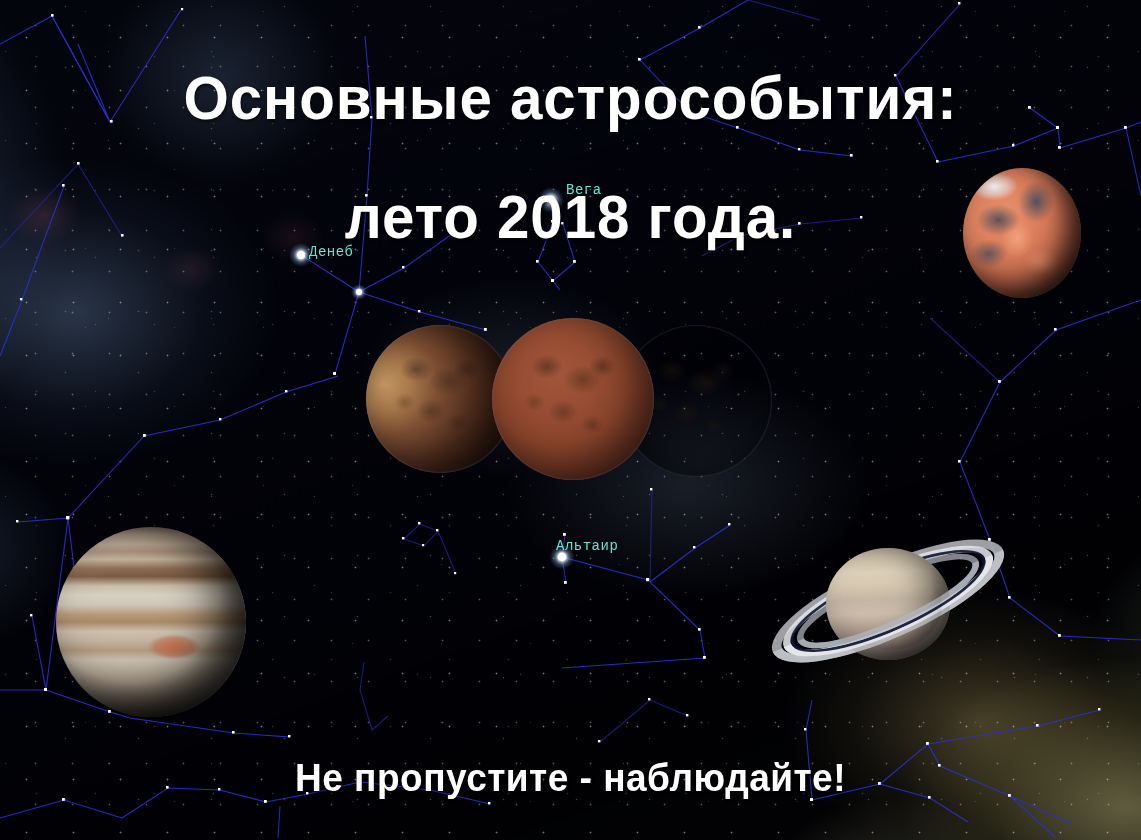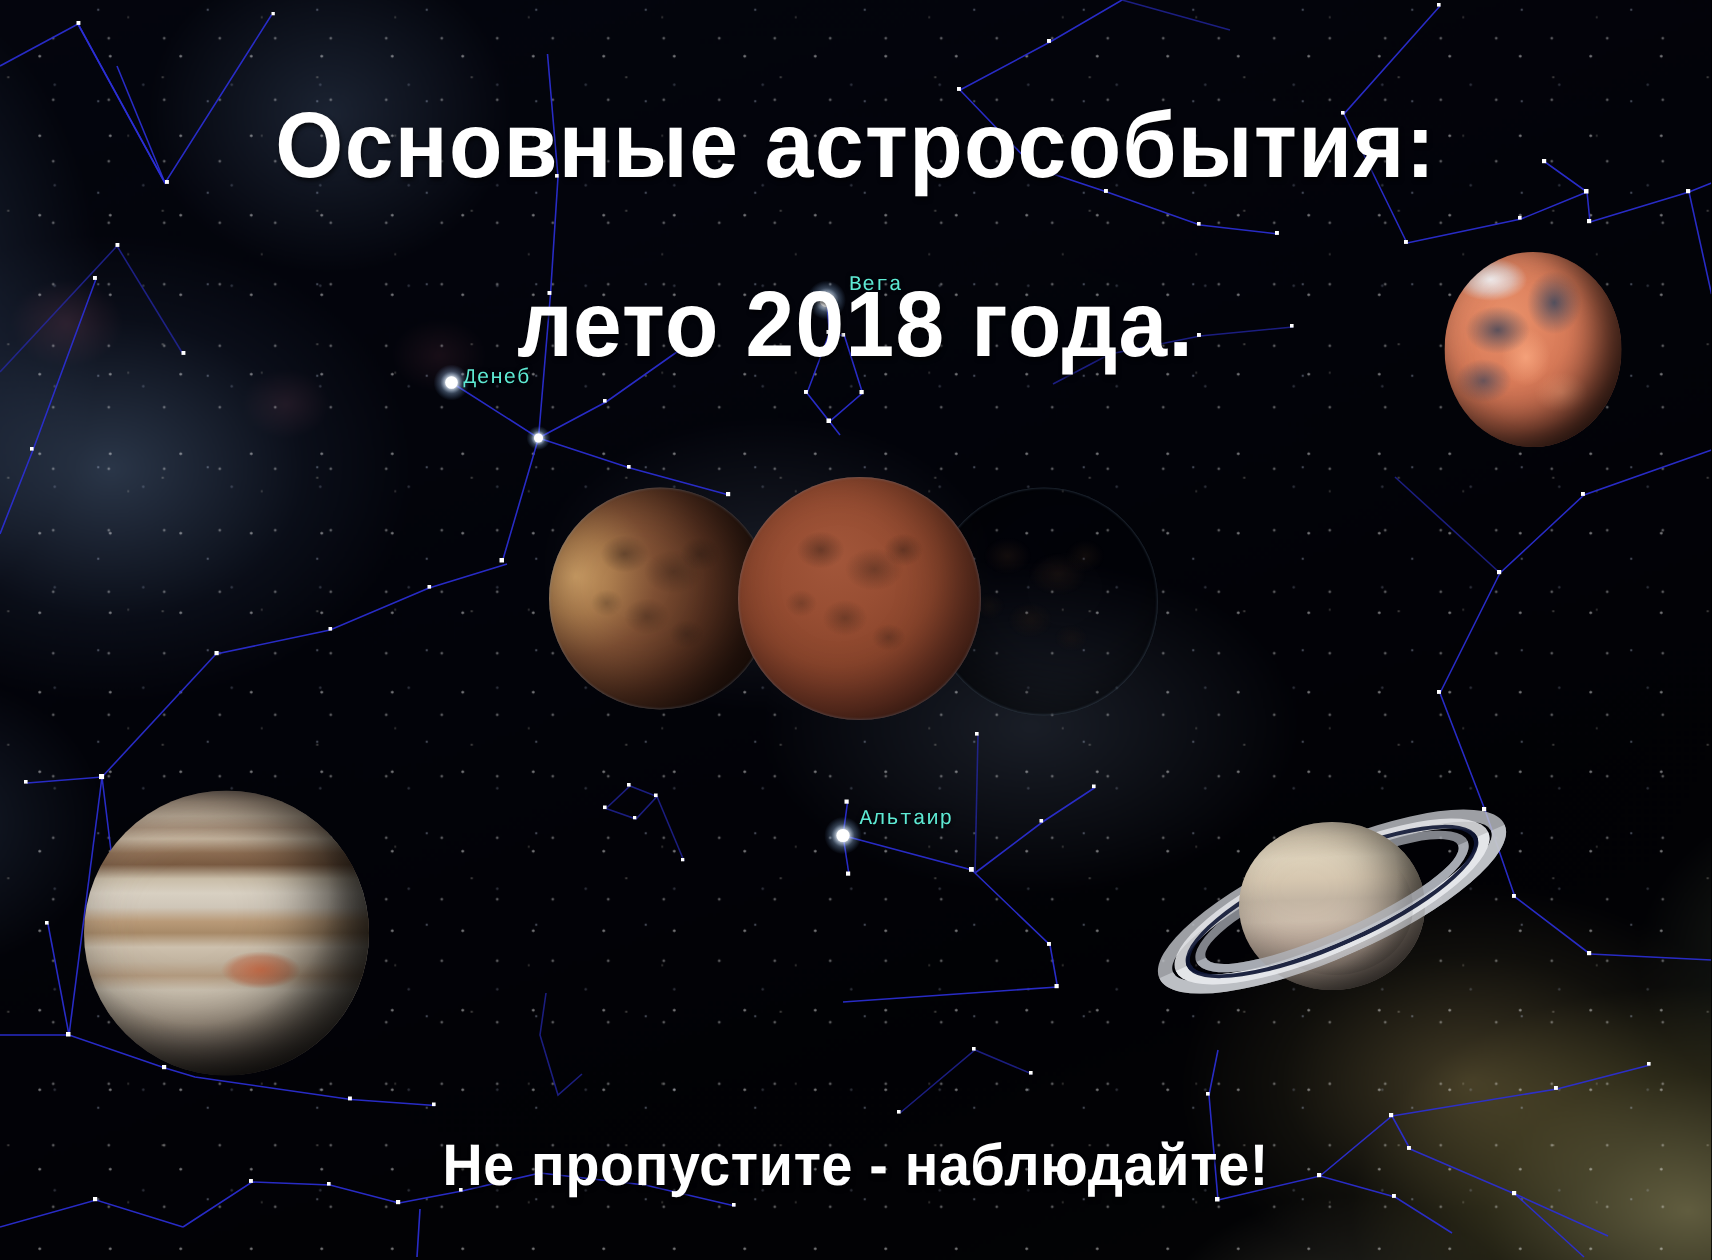--- a/index.html
+++ b/index.html
@@ -495,21 +495,21 @@
     <div class="mare"></div>
     <div class="rim"></div>
   </div>
   <div class="moon" id="moon2">
     <div class="mare"></div>
     <div class="rim"></div>
   </div>
 
   <div class="starlabel" style="left:566px; top:182px;">Вега</div>
   <div class="starlabel" style="left:309px; top:244px;">Денеб</div>
-  <div class="starlabel" style="left:573px; top:538px;">Альтаир</div>
+  <div class="starlabel" style="left:556px; top:538px;">Альтаир</div>
 
   <div id="title">
     <div>Основные астрособытия:</div>
     <div>лето 2018 года.</div>
   </div>
 
   <div id="footer">Не пропустите - наблюдайте!</div>
 
 </div>
 

